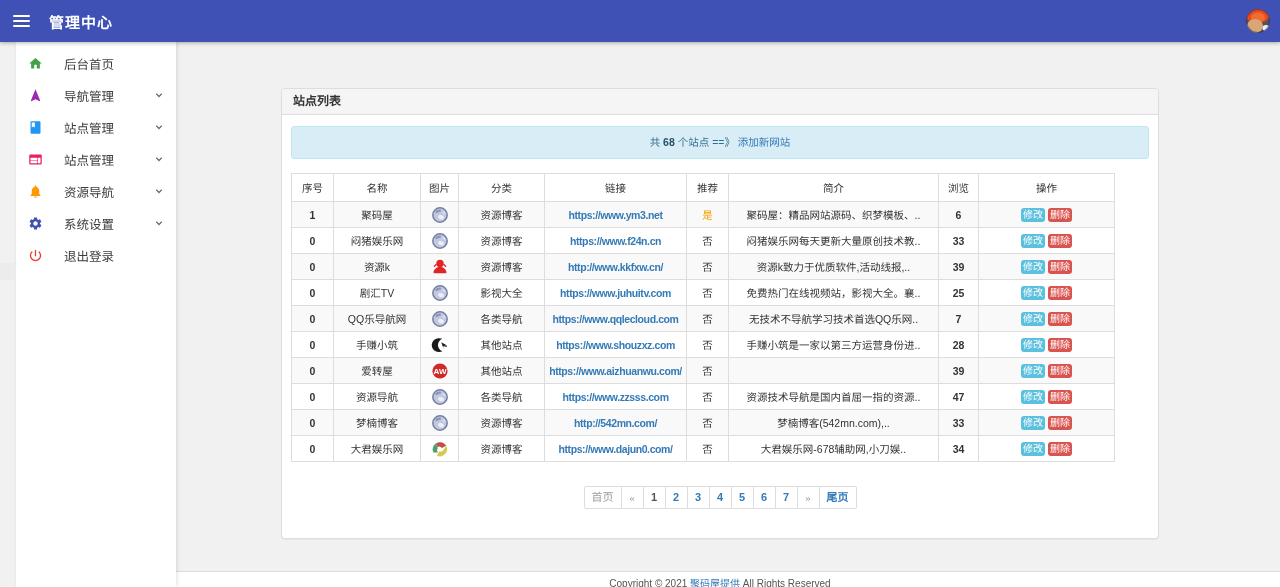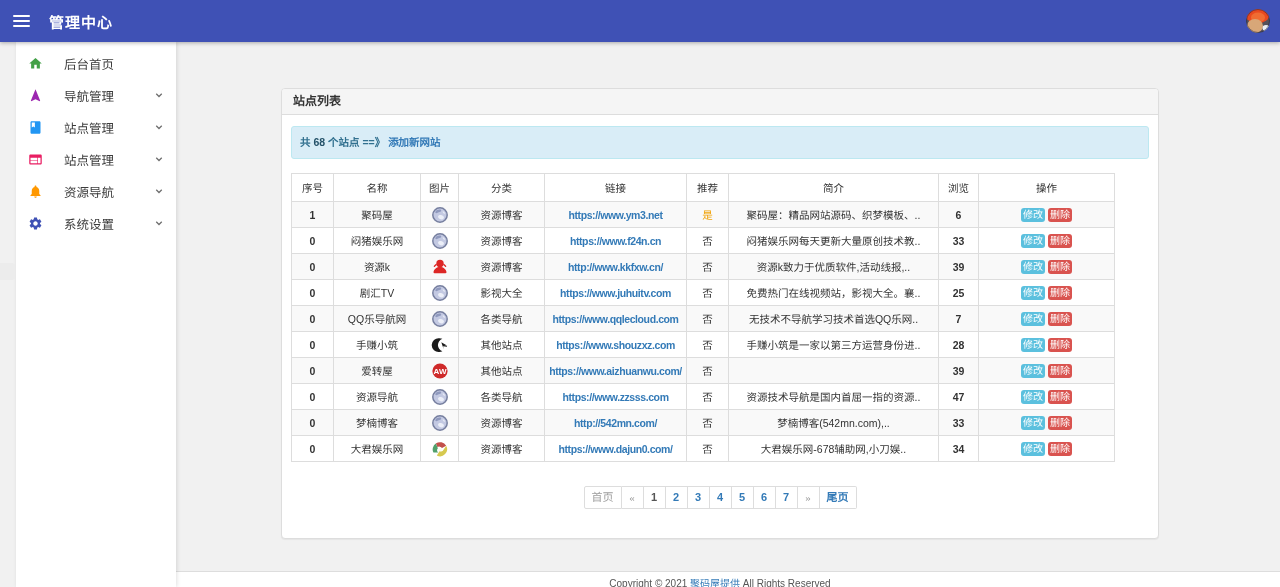--- a/index.html
+++ b/index.html
@@ -28,21 +28,21 @@
 
 
 .panel { width:878px; margin:0 auto; position:relative; top:46px; background:#fff;
   border:1px solid #ddd; border-radius:4px; box-shadow:0 1px 1px rgba(0,0,0,.05); }
 .panel-heading { background:#f5f5f5; border-bottom:1px solid #ddd; border-radius:3px 3px 0 0;
   padding:6px 11px; font-size:12px; font-weight:bold; color:#333; line-height:13px; }
 .panel-body { padding:11px 9px; }
 
 
 .alert-info { background:#d9edf7; border:1px solid #bce8f1; border-radius:3px; color:#31708f;
-  text-align:left; font-size:10.5px; line-height:15px; padding:8px;font-weight:bold; }
+  text-align:center; font-size:10.5px; line-height:15px; padding:8px; }
 .alert-info b { color:#245269; }
 .alert-info a { color:#337ab7; text-decoration:none; cursor:pointer; }
 
 
 table.site-table { width:823px; table-layout:fixed; border-collapse:collapse; margin-top:14px; font-size:10.5px; color:#333; }
 .site-table th, .site-table td { border:1px solid #ddd; text-align:center; vertical-align:middle; overflow:hidden; white-space:nowrap; }
 .site-table th { height:28px; font-weight:normal; background:#fff; }
 .site-table td { height:26px; }
 .site-table tbody tr:nth-child(odd) { background:#f9f9f9; }
 .site-table .num { font-weight:bold; }
@@ -145,20 +145,26 @@
       </svg>
     </div>
     <div class="side-item">
       <svg class="mi" viewBox="0 0 24 24">
         <path fill="#3f51b5" d="M19.14 12.94c.04-.3.06-.61.06-.94 0-.32-.02-.64-.07-.94l2.03-1.58c.18-.14.23-.41.12-.61l-1.92-3.32c-.12-.22-.37-.29-.59-.22l-2.39.96c-.5-.38-1.03-.7-1.62-.94l-.36-2.54c-.04-.24-.24-.41-.48-.41h-3.84c-.24 0-.43.17-.47.41l-.36 2.54c-.59.24-1.13.57-1.62.94l-2.39-.96c-.22-.08-.47 0-.59.22L2.74 8.87c-.12.21-.08.47.12.61l2.03 1.58c-.05.3-.09.63-.09.94s.02.64.07.94l-2.03 1.58c-.18.14-.23.41-.12.61l1.92 3.32c.12.22.37.29.59.22l2.39-.96c.5.38 1.03.7 1.62.94l.36 2.54c.05.24.24.41.48.41h3.84c.24 0 .44-.17.47-.41l.36-2.54c.59-.24 1.13-.56 1.62-.94l2.39.96c.22.08.47 0 .59-.22l1.92-3.32c.12-.22.07-.47-.12-.61l-2.01-1.58zM12 15.6c-1.98 0-3.6-1.62-3.6-3.6s1.62-3.6 3.6-3.6 3.6 1.62 3.6 3.6-1.62 3.6-3.6 3.6z"></path>
       </svg>
       <span class="lbl">系统设置</span>
       <svg class="chev" viewBox="0 0 24 24">
         <path fill="none" stroke="#6e6e6e" stroke-width="2.6" d="M6.5 9.5l5.5 5.5 5.5-5.5"></path>
       </svg>
+    </div>
+    <div class="side-item">
+      <svg class="mi" viewBox="0 0 24 24">
+        <path fill="#e53935" d="M13 3h-2v10h2V3zm4.83 2.17l-1.42 1.42C17.99 7.86 19 9.81 19 12c0 3.87-3.13 7-7 7s-7-3.13-7-7c0-2.19 1.01-4.14 2.58-5.42L6.17 5.17C4.23 6.82 3 9.26 3 12c0 4.97 4.03 9 9 9s9-4.03 9-9c0-2.74-1.23-5.18-3.17-6.83z"></path>
+      </svg>
+      <span class="lbl">退出登录</span>
     </div>
   </div>
 
 <div class="main">
   <div class="content">
     <div class="panel">
       <div class="panel-heading">站点列表</div>
       <div class="panel-body">
         <div class="alert-info">
           <span>共 </span><b>68</b><span> 个站点 ==》 </span><a>添加新网站</a>

